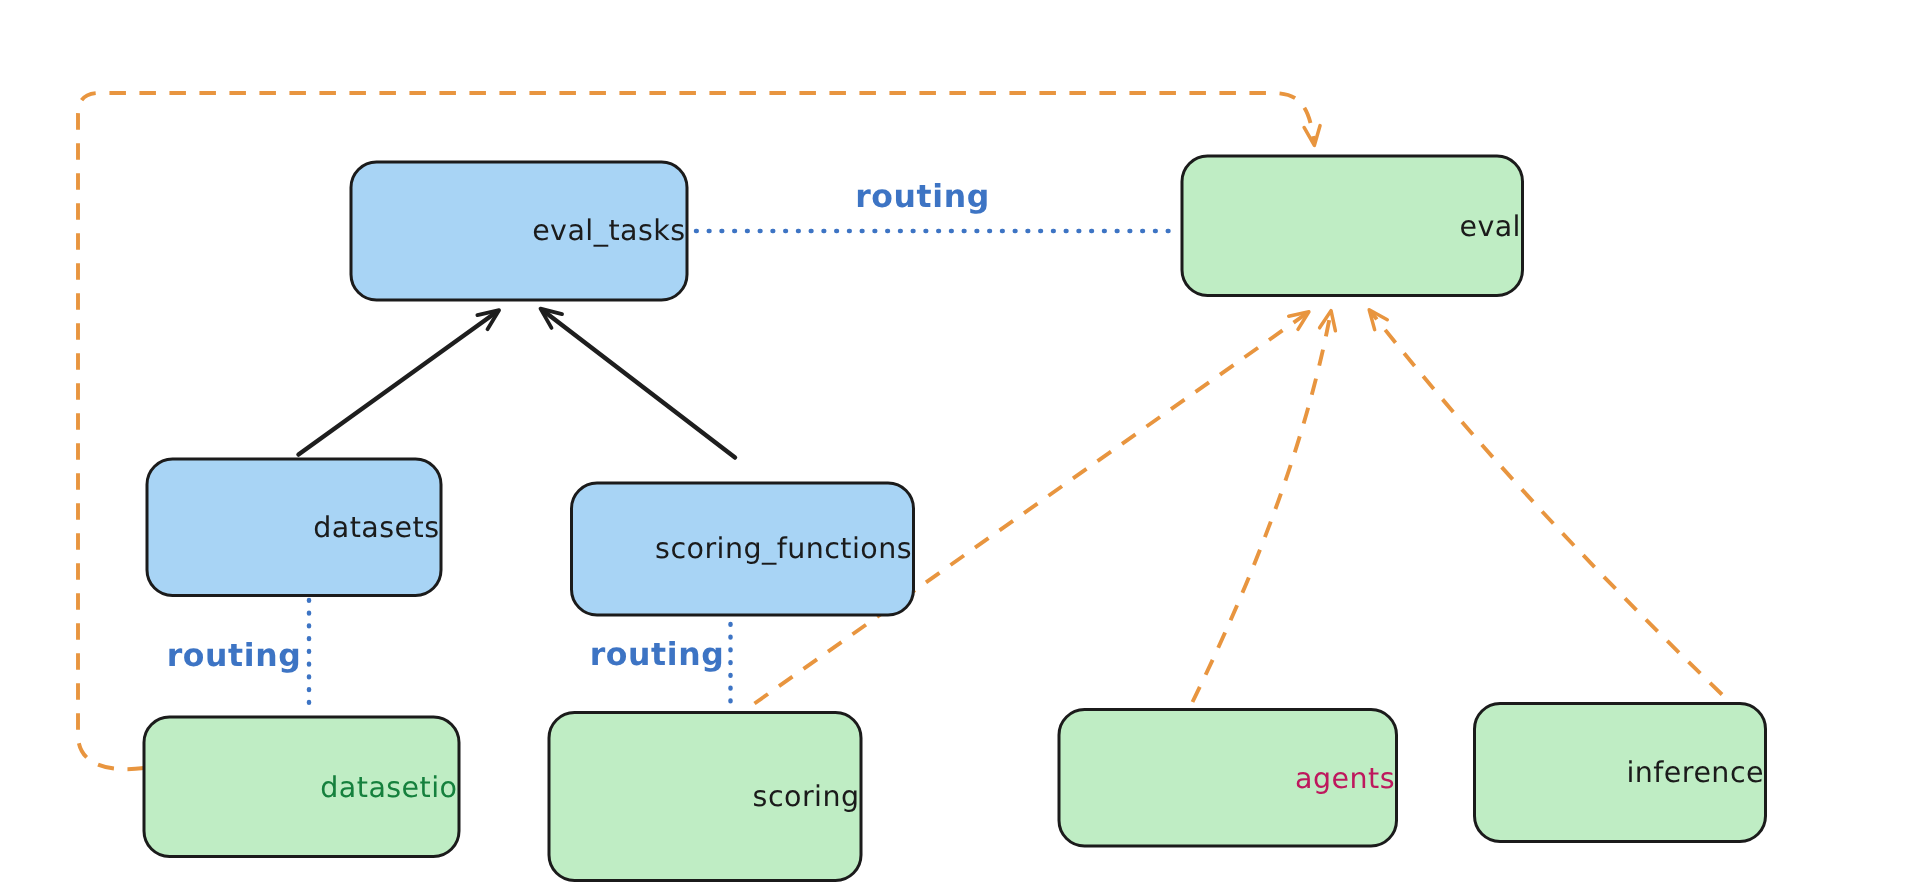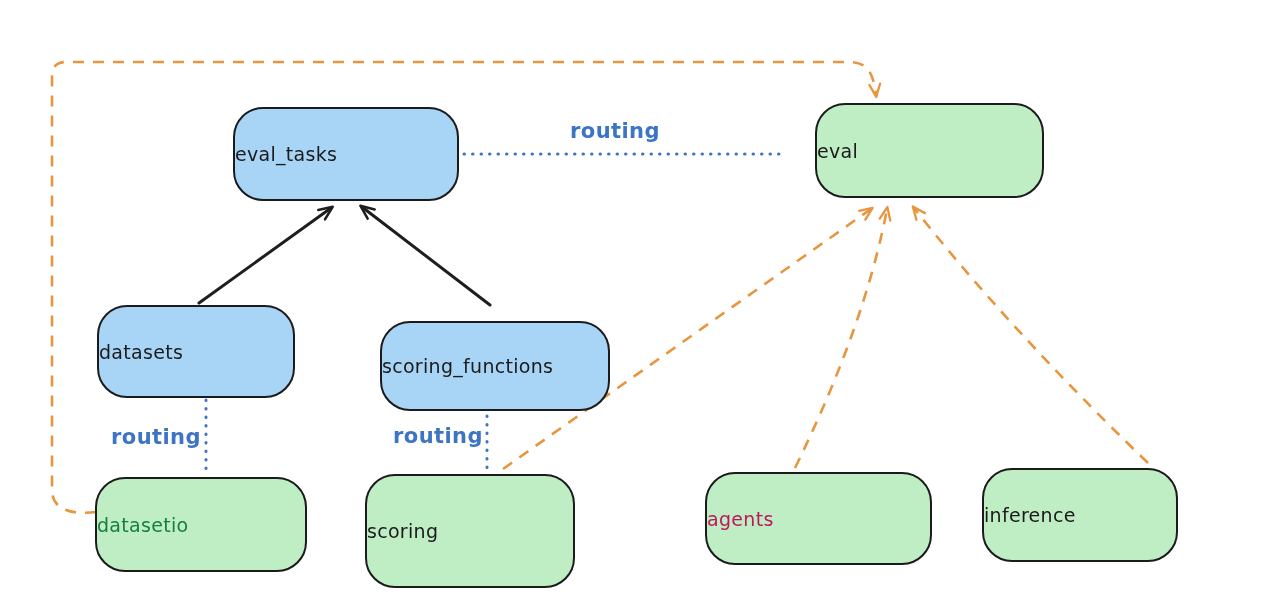--- a/index.html
+++ b/index.html
@@ -33,24 +33,24 @@
   }
   .edge.dashed-orange-arrow {
     stroke-width: 2.6;
     stroke-linecap: butt;
     stroke-dasharray: 11 9;
   }
   .node {
     position: absolute;
     box-sizing: border-box;
     border: 2.5px solid #1b1b1b;
-    border-radius: 30px;
+    border-radius: 18px;
     display: flex;
     align-items: center;
-    justify-content: flex-start;
+    justify-content: flex-end;
     color: #1b1b1b;
     font-size: 19px;
     letter-spacing: 0.3px;
   }
   
   .node::before {
     content: "";
     position: absolute;
     left: 10px;
     right: 10px;
@@ -98,21 +98,21 @@
         <path class="edge dashed-orange-arrow" d="M 503 469 L 871 209" stroke="#e8953f" marker-end="url(#arrow-orange)"></path>
         <path class="edge dashed-orange-arrow" d="M 795 468 Q 865 325 887 209" stroke="#e8953f" marker-end="url(#arrow-orange)"></path>
         <path class="edge dashed-orange-arrow" d="M 1148 463 Q 1010 330 914 208" stroke="#e8953f" marker-end="url(#arrow-orange)"></path>
       </g>
   </svg>
 
   <div id="node-layer">
       <div class="node" style="left: 233px; top: 107px; width: 226px; height: 94px; background: rgb(168, 212, 245); --fill: #a8d4f5; border-color: rgb(27, 27, 27); color: rgb(27, 27, 27);">
         <span class="node-label">eval_tasks</span>
       </div>
-      <div class="node" style="left: 787px; top: 103px; width: 229px; height: 95px; background: rgb(191, 237, 196); --fill: #bfedc4; border-color: rgb(27, 27, 27); color: rgb(27, 27, 27); margin-left: 28px;">
+      <div class="node" style="left: 787px; top: 103px; width: 229px; height: 95px; background: rgb(191, 237, 196); --fill: #bfedc4; border-color: rgb(27, 27, 27); color: rgb(27, 27, 27);">
         <span class="node-label">eval</span>
       </div>
       <div class="node" style="left: 97px; top: 305px; width: 198px; height: 93px; background: rgb(168, 212, 245); --fill: #a8d4f5; border-color: rgb(27, 27, 27); color: rgb(27, 27, 27);">
         <span class="node-label">datasets</span>
       </div>
       <div class="node" style="left: 380px; top: 321px; width: 230px; height: 90px; background: rgb(168, 212, 245); --fill: #a8d4f5; border-color: rgb(27, 27, 27); color: rgb(27, 27, 27);">
         <span class="node-label">scoring_functions</span>
       </div>
       <div class="node" style="left: 95px; top: 477px; width: 212px; height: 95px; background: rgb(191, 237, 196); --fill: #bfedc4; border-color: rgb(27, 27, 27); color: #15803d;">
         <span class="node-label">datasetio</span>

